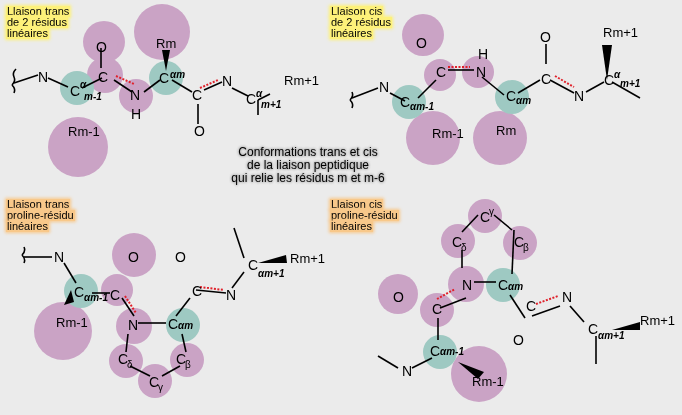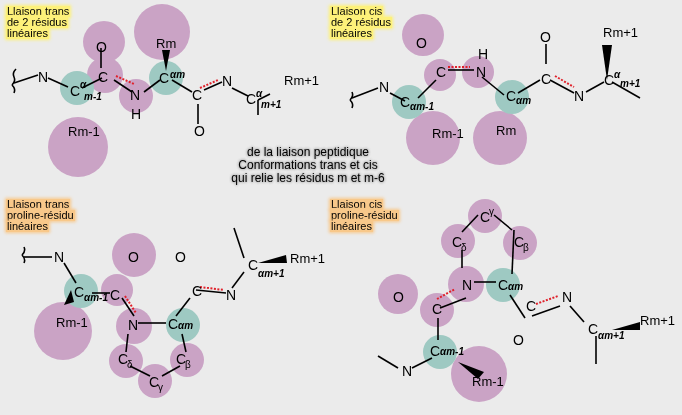--- a/index.html
+++ b/index.html
@@ -253,16 +253,16 @@
   <span>proline-résidu</span><br>
   <span>linéaires</span>
 </div>
 <div class="lbl org" style="left:330px;top:199px">
   <span>Llaison cis</span><br>
   <span>proline-résidu</span><br>
   <span>linéaires</span>
 </div>
 
 <div class="center">
+  <div>Conformations trans et cis</div>
   <div>de la liaison peptidique</div>
-  <div>Conformations trans et cis</div>
   <div>qui relie les résidus m et m-6</div>
 </div>
 
 </body></html>

